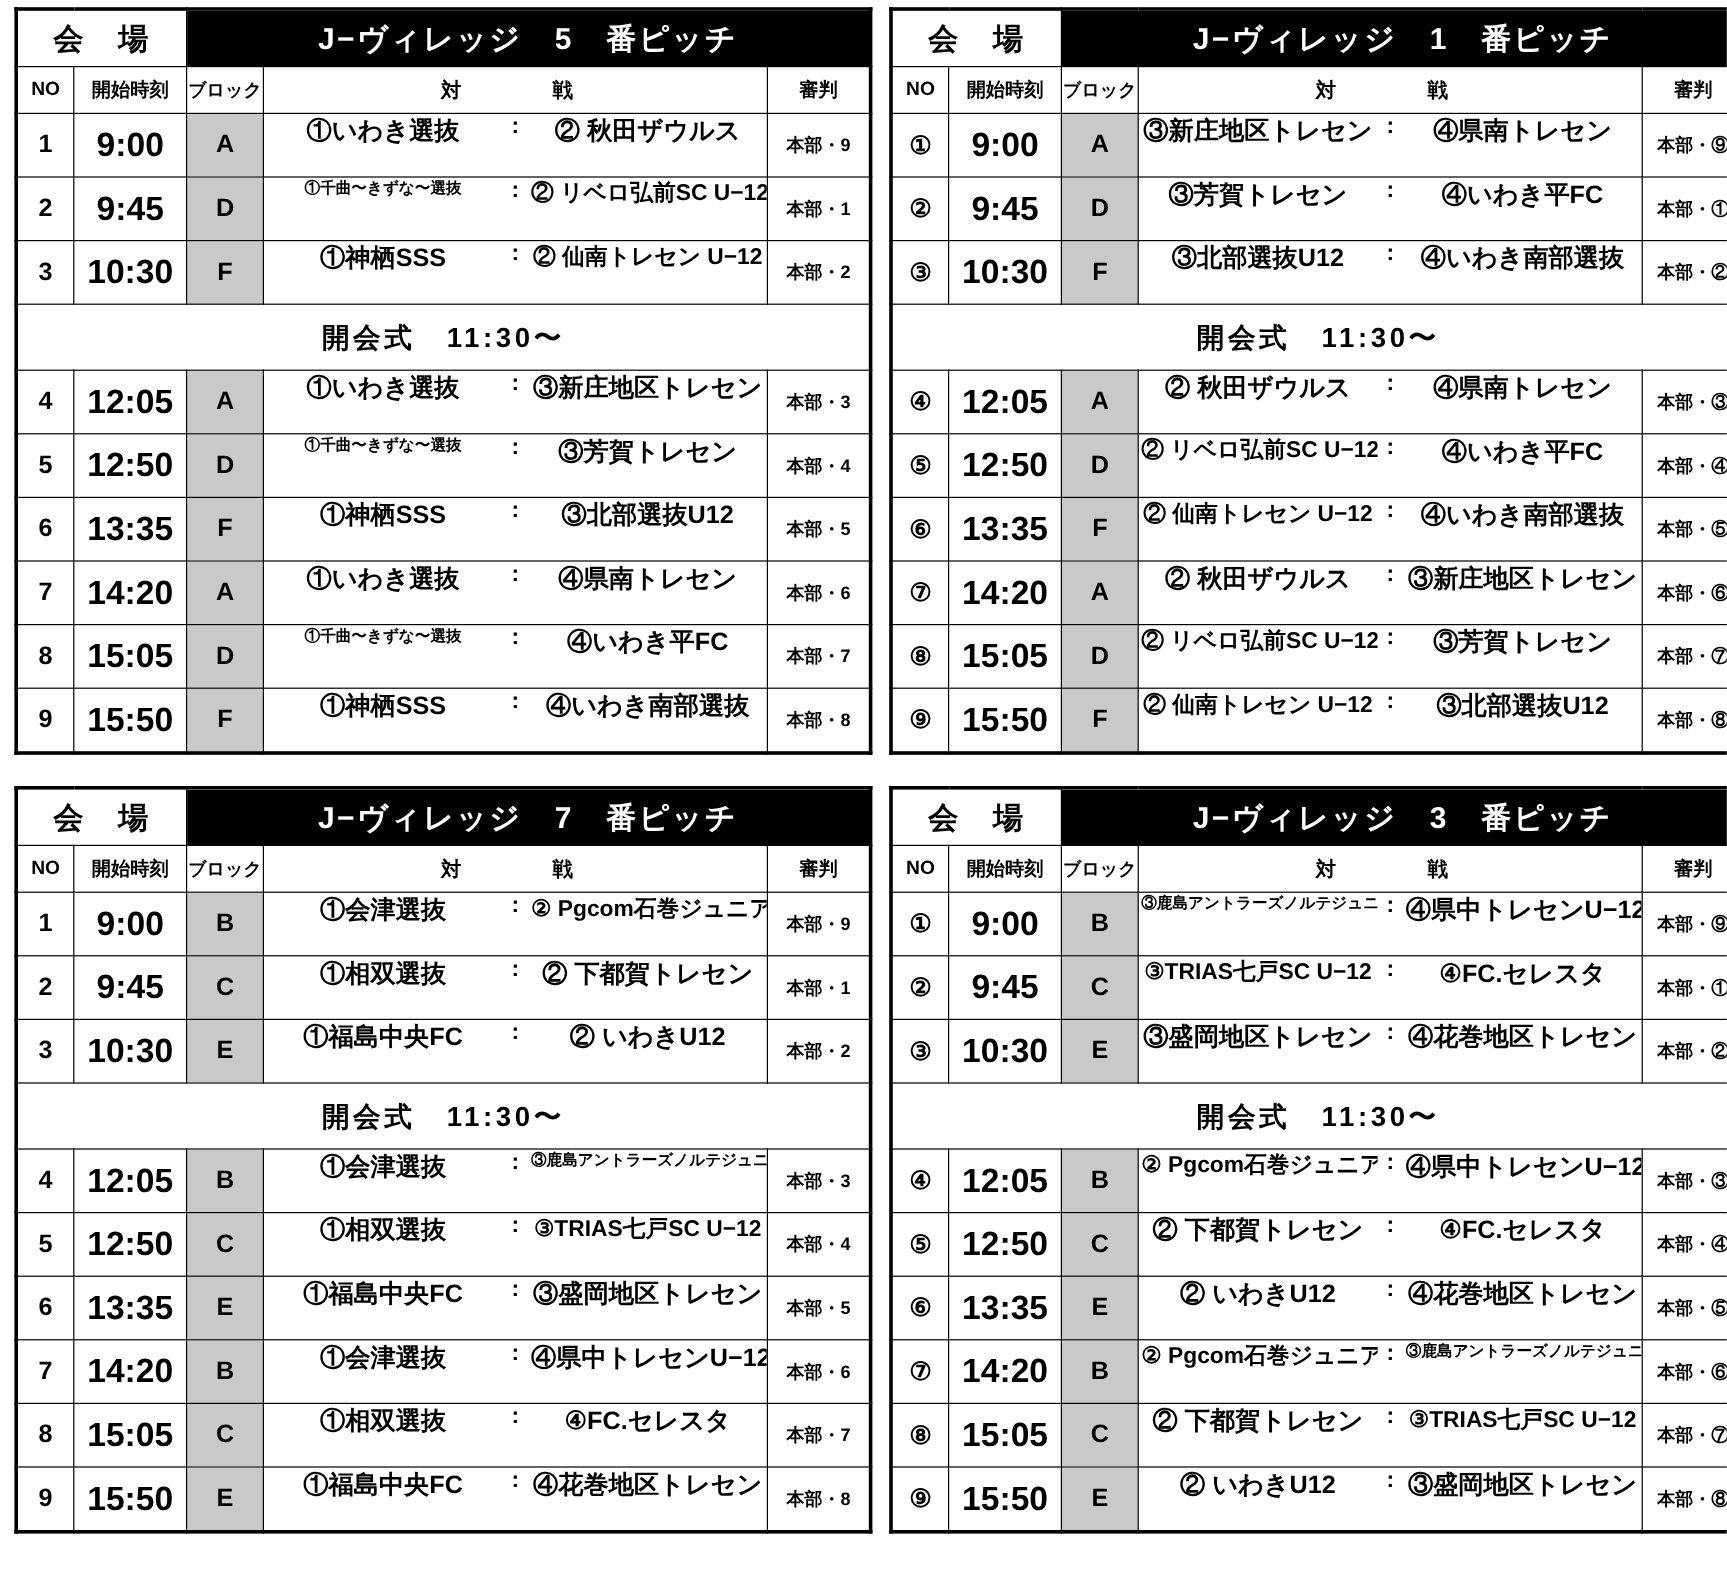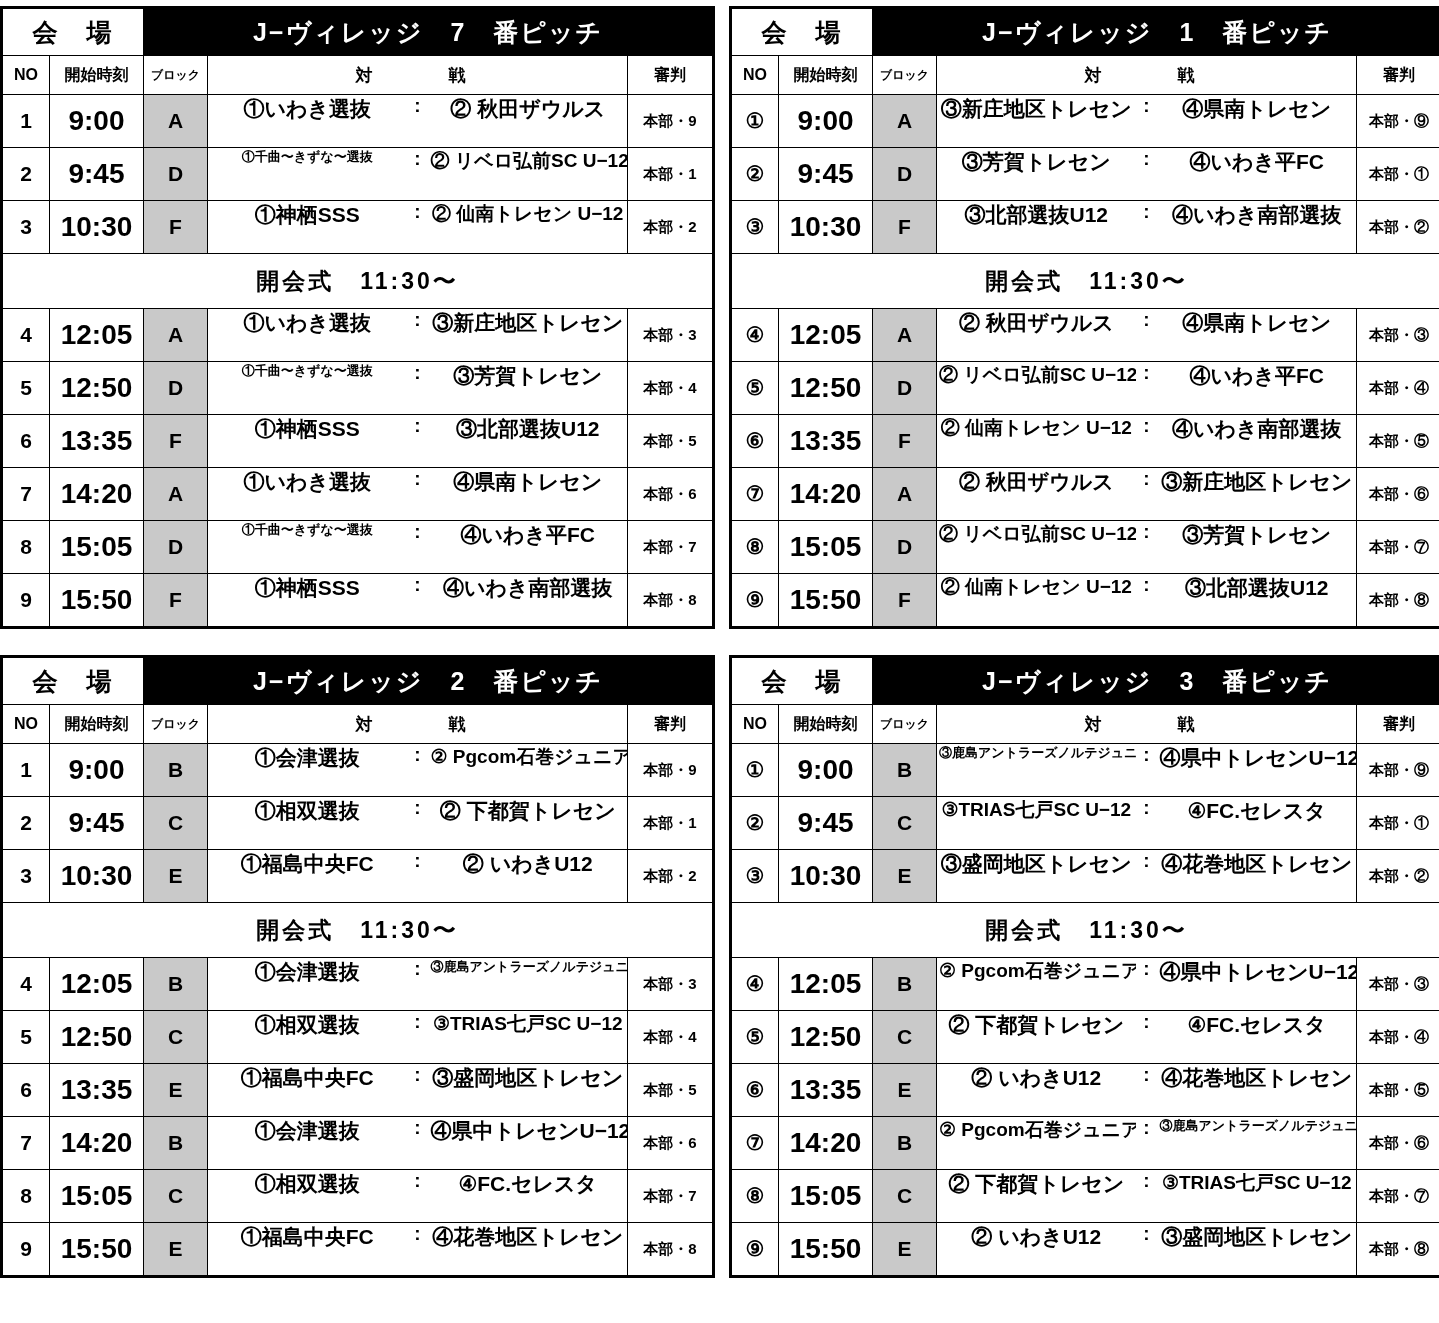--- a/index.html
+++ b/index.html
@@ -23,20 +23,21 @@
     display: flex;
     flex-direction: column;
     gap: 26px;
     padding: 6px 0 0 0;
   }
   .row-of-tables {
     display: flex;
     flex-direction: row;
     gap: 14px;
     justify-content: space-between;
+    margin-left: 12px;
   }
   .sched {
     border-collapse: collapse;
     table-layout: fixed;
     width: 712px;
     border: 3px solid #000;
     background: #fff;
   }
   .sched td, .sched th {
     border: 1.5px solid #000;
@@ -64,21 +65,21 @@
     color: #ffffff;
     font-size: 25px;
     letter-spacing: 2px;
   }
   
   tr.col-head td {
     height: 38px;
     font-size: 16px;
   }
   tr.col-head td.small {
-    font-size: 12px;
+    font-size: 15px;
   }
   tr.col-head td.taisen {
     font-size: 17px;
     letter-spacing: 14px;
   }
   
   tr.match td {
     height: 52px;
   }
   td.no-cell { font-size: 21px; }
@@ -137,21 +138,21 @@
           <colgroup>
             <col class="c-no">
             <col class="c-time">
             <col class="c-block">
             <col class="c-match">
             <col class="c-ref">
           </colgroup>
           <tbody>
             <tr class="head-band">
               <td class="venue-label" colspan="2">会　場</td>
-              <td class="venue-name" colspan="3">J−ヴィレッジ　7　番ピッチ</td>
+              <td class="venue-name" colspan="3">J−ヴィレッジ　5　番ピッチ</td>
             </tr>
             <tr class="col-head">
               <td>NO</td>
               <td>開始時刻</td>
               <td class="small">ブロック</td>
               <td class="taisen">対　　戦</td>
               <td>審判</td>
             </tr>
             <tr class="match">
               <td class="no-cell">1</td>
@@ -423,21 +424,21 @@
           <colgroup>
             <col class="c-no">
             <col class="c-time">
             <col class="c-block">
             <col class="c-match">
             <col class="c-ref">
           </colgroup>
           <tbody>
             <tr class="head-band">
               <td class="venue-label" colspan="2">会　場</td>
-              <td class="venue-name" colspan="3">J−ヴィレッジ　2　番ピッチ</td>
+              <td class="venue-name" colspan="3">J−ヴィレッジ　7　番ピッチ</td>
             </tr>
             <tr class="col-head">
               <td>NO</td>
               <td>開始時刻</td>
               <td class="small">ブロック</td>
               <td class="taisen">対　　戦</td>
               <td>審判</td>
             </tr>
             <tr class="match">
               <td class="no-cell">1</td>

